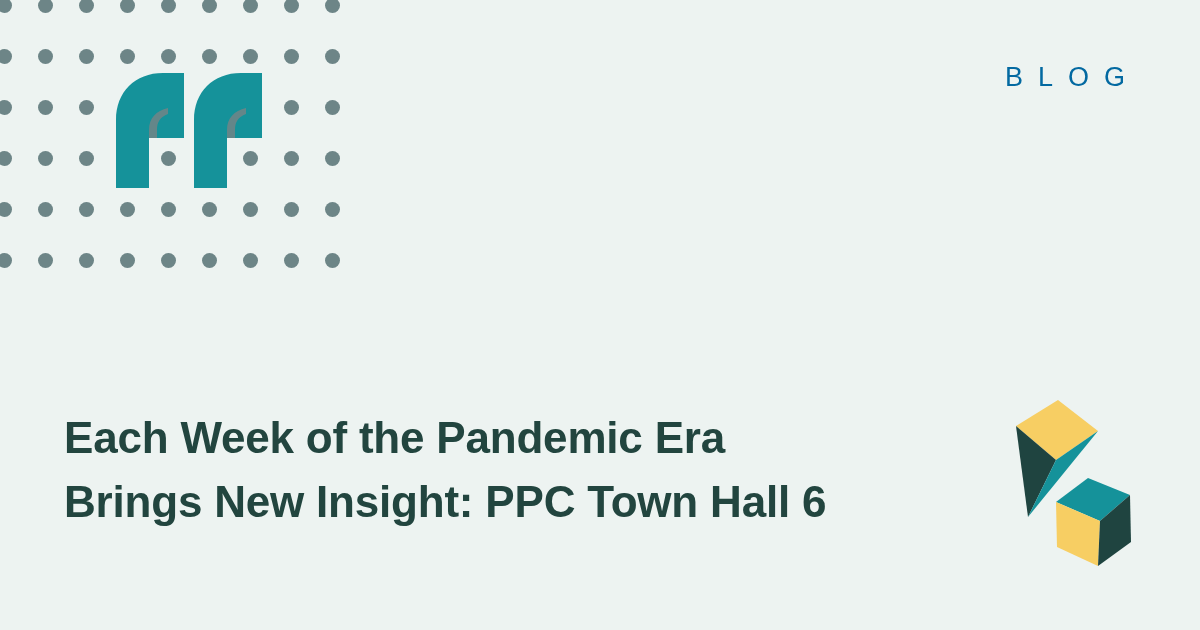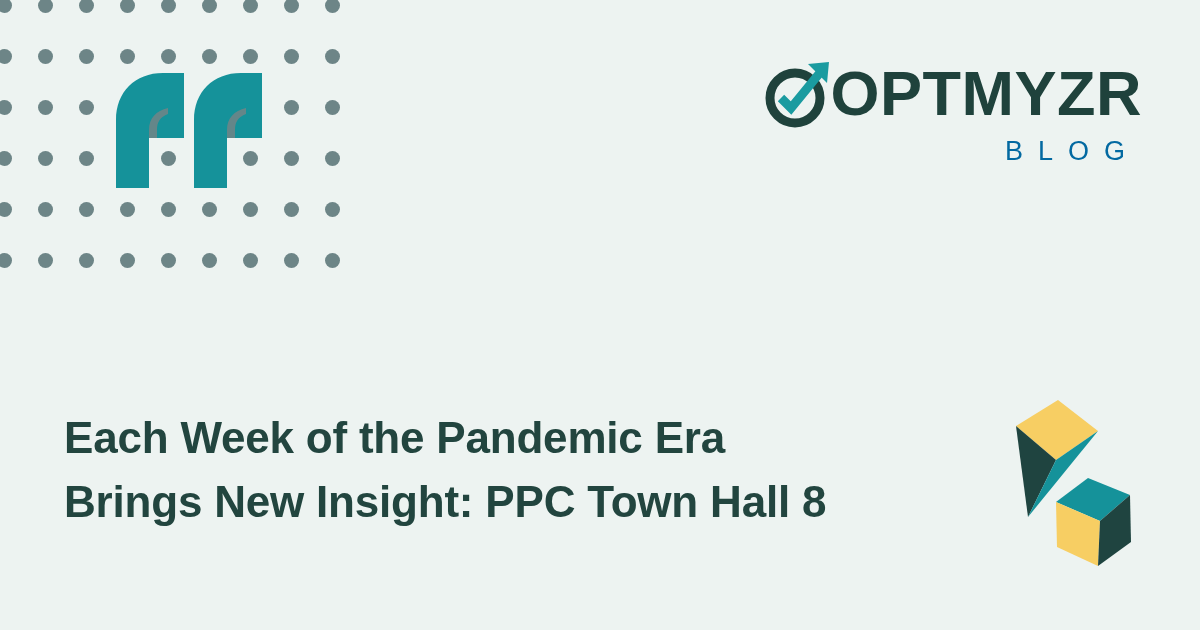--- a/index.html
+++ b/index.html
@@ -177,32 +177,24 @@
 
   <svg class="quote-mark" viewBox="0 0 146 115" aria-hidden="true">
     <path d="M2,115 L2,47 C2,19 20,2 47,2 L66,2 L66,63 L35,63 C35,48 40,42 53,39 L53,33 L40,38 C33,41 30,46 30,55 L30,115 Z" fill="#15929a"></path>
     <path d="M0,115 L0,47 C0,19 19,0 47,0 L68,0 L68,65 L33,65 L33,115 Z" fill="#15929a"></path>
     <path d="M33,65 L33,57 C33,45 40,38 52,35 L52,41 C44,44 41,49 41,57 L41,65 Z" fill="#6d8587" opacity="0.9"></path>
     <path d="M78,115 L78,47 C78,19 97,0 125,0 L146,0 L146,65 L111,65 L111,115 Z" fill="#15929a"></path>
     <path d="M111,65 L111,57 C111,45 118,38 130,35 L130,41 C122,44 119,49 119,57 L119,65 Z" fill="#6d8587" opacity="0.9"></path>
   </svg>
 
   <div class="logo-block">
-    <div class="logo-row">
-      <svg class="logo-o" viewBox="0 0 74 74" aria-hidden="true">
-        <circle cx="34" cy="42" r="25" fill="none" stroke="#1f423c" stroke-width="9"></circle>
-        <path d="M20,42 L30,52 L62,13" fill="none" stroke="#1a9ba0" stroke-width="9" stroke-linecap="butt" stroke-linejoin="miter"></path>
-        <path d="M47,8 L68,6 L66,27 Z" fill="#1a9ba0"></path>
-      </svg>
-      <div class="logo-word">OPTMYZR</div>
-    </div>
     <div class="logo-sub">BLOG</div>
   </div>
 
-  <h1 class="headline">Each Week of the Pandemic Era Brings New Insight: PPC Town Hall 8</h1>
+  <h1 class="headline">Each Week of the Pandemic Era Brings New Insight: PPC Town Hall 6</h1>
 
   <svg class="shapes" viewBox="0 0 170 180" aria-hidden="true">
 
     <g>
       <polygon points="16,36 58,10 98,41 56,70" fill="#f7ce63"></polygon>
       <polygon points="16,36 56,70 28,127" fill="#1f4440"></polygon>
       <polygon points="56,70 98,41 28,127" fill="#15929a"></polygon>
     </g>
 
     <g>

